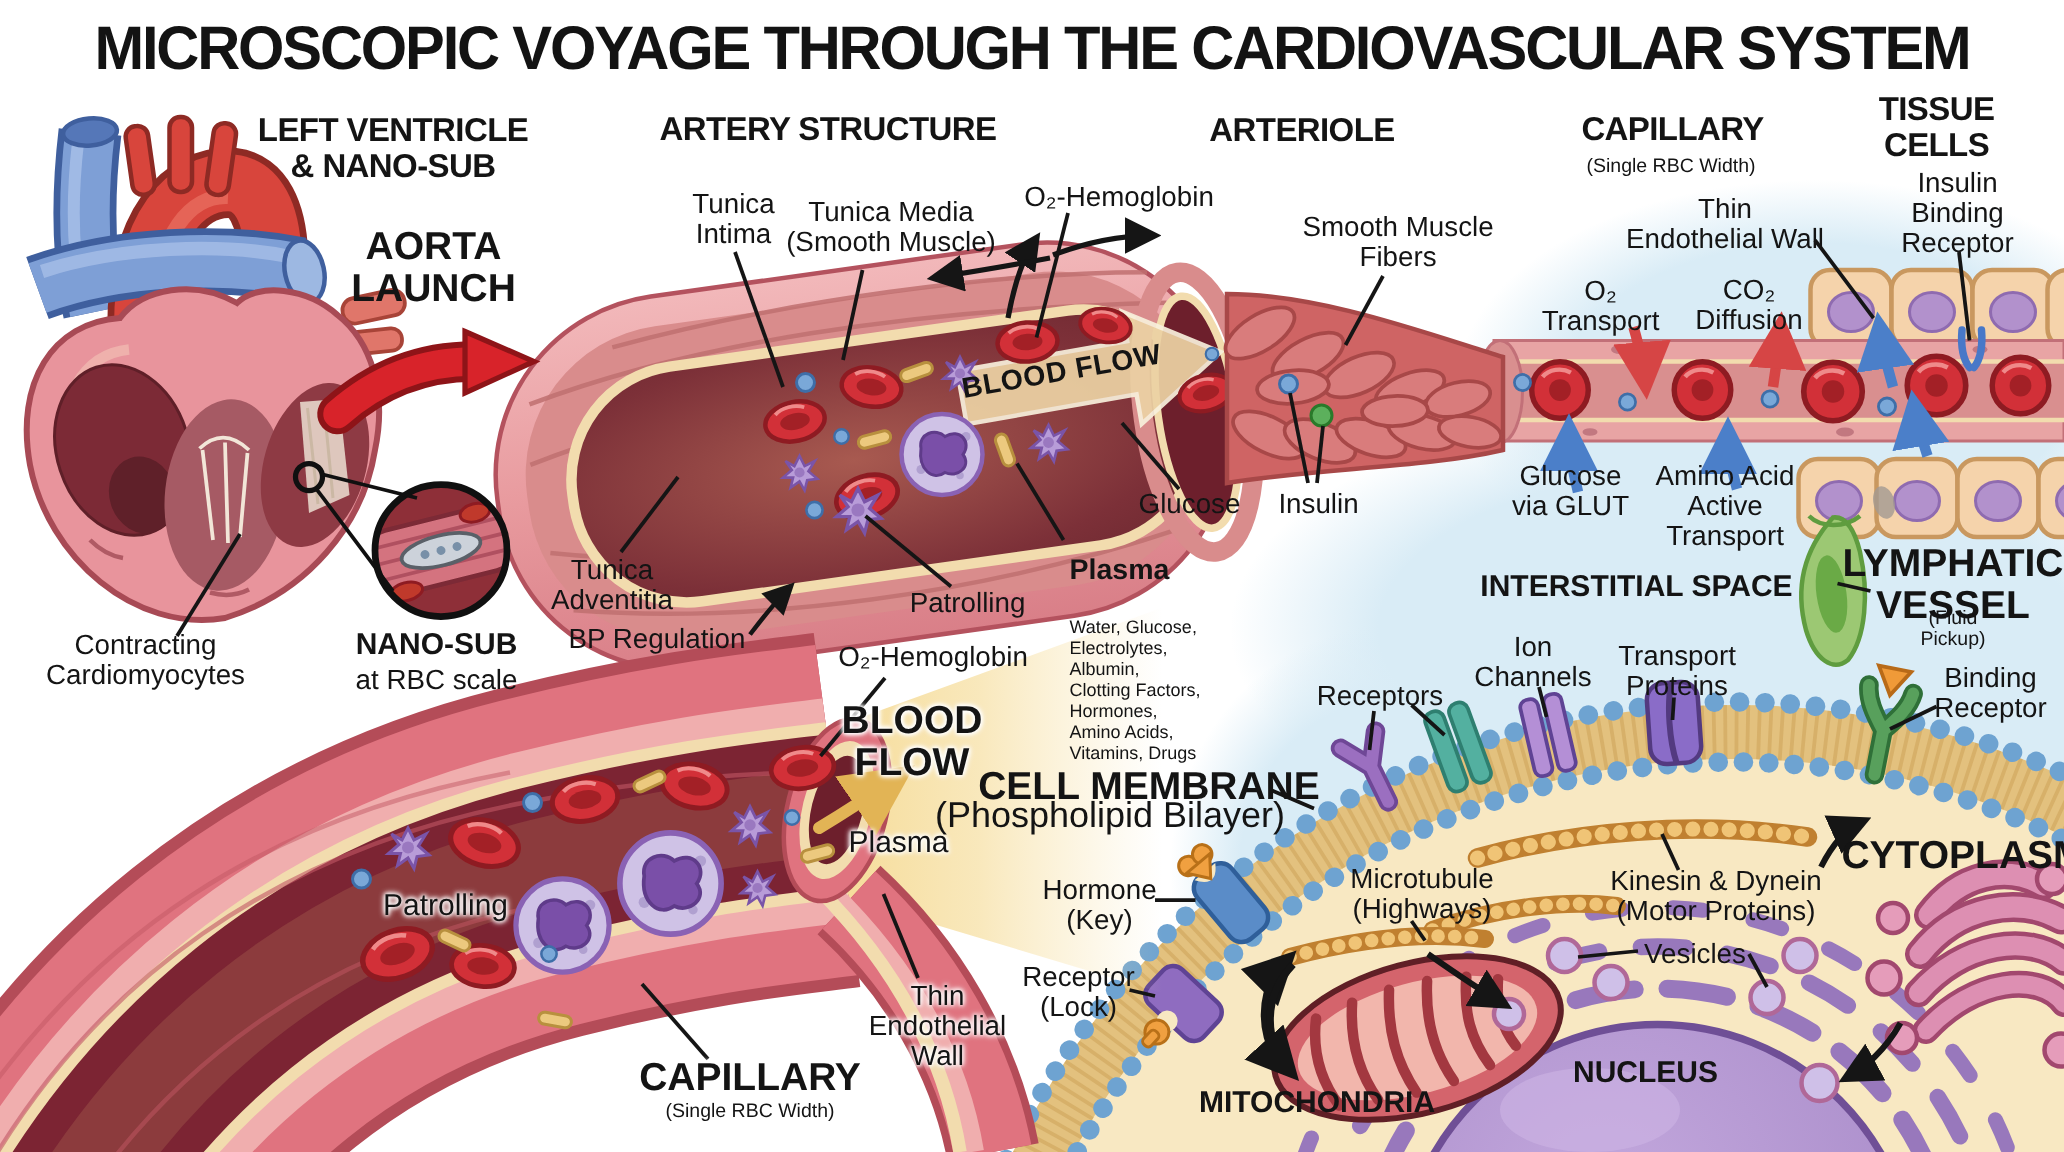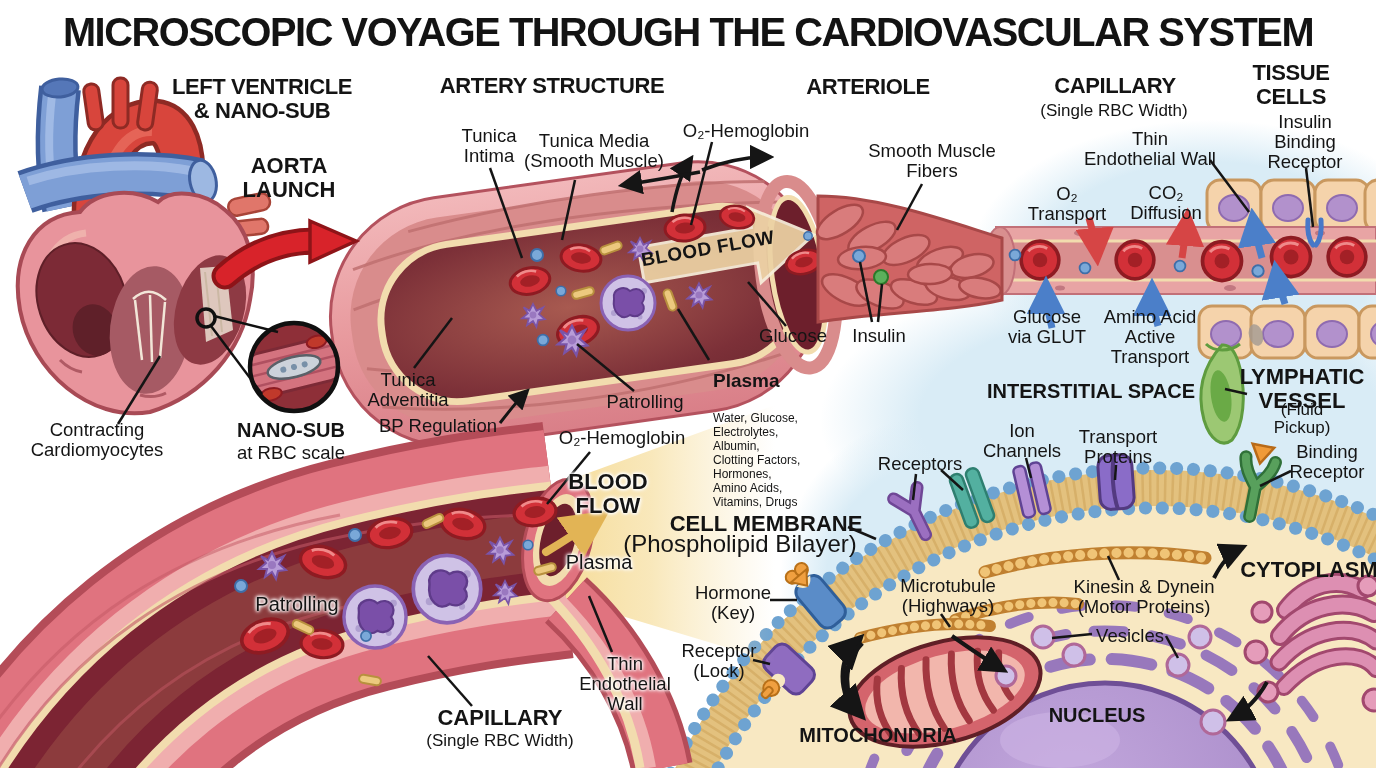--- a/index.html
+++ b/index.html
@@ -4,24 +4,24 @@
 <style>
   html,body{margin:0;padding:0;background:#fff;}
   #stage{position:relative;width:1376px;height:768px;overflow:hidden;background:#ffffff;
          font-family:"Liberation Sans",sans-serif;}
   #art{position:absolute;left:0;top:0;}
   .lbl{position:absolute;transform:translate(-50%,-50%);text-align:center;white-space:pre-line;
        color:#141414;line-height:1.08;pointer-events:none;}
   .title{font-size:41px;font-weight:bold;letter-spacing:-1.5px;transform:translate(-50%,-50%) scaleX(0.97);
          white-space:nowrap;color:#131313;}
   .h1{font-size:22px;font-weight:bold;letter-spacing:-0.4px;}
-  .h2{font-size:22px;font-weight:bold;}
+  .h2{font-size:26px;font-weight:bold;}
   .b1{font-size:20px;font-weight:bold;}
   .t{font-size:18.5px;}
-  .s{font-size:17px;}
+  .s{font-size:13px;}
   .halo{text-shadow:0 0 3px #fff,0 0 3px #fff,0 0 4px #fff,0 0 5px #fff;}
   .rot{transform:translate(-50%,-50%) rotate(-10deg);letter-spacing:0.5px;}
   .plasma{position:absolute;left:713px;top:352px;transform:none;text-align:left;white-space:pre-line;
           color:#141414;pointer-events:none;}
   .plasma .pt{font-size:19px;font-weight:bold;line-height:1.2;}
   .plasma .pl{font-size:12px;line-height:1.17;}
 </style>
 </head>
 <body>
 

